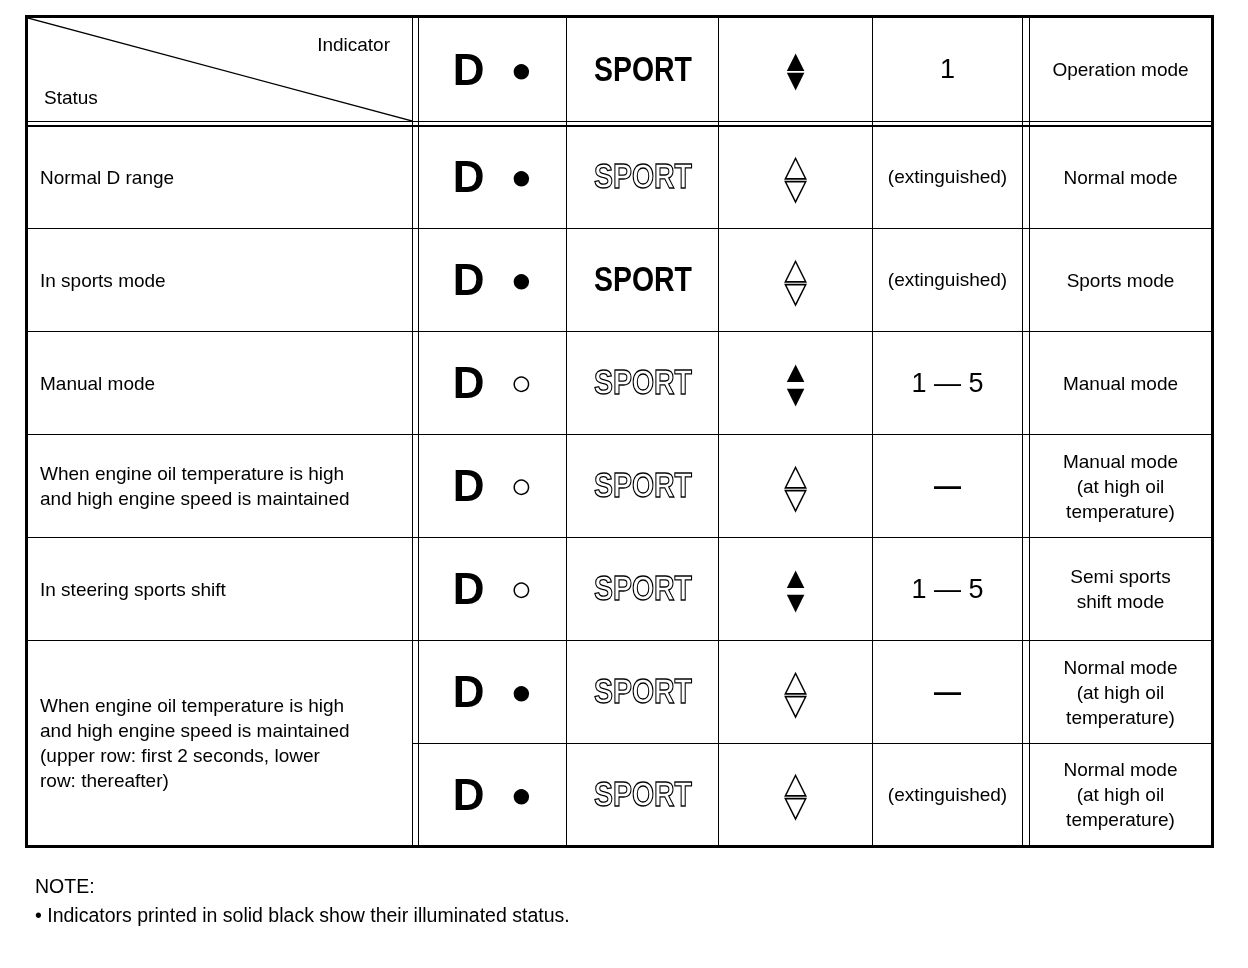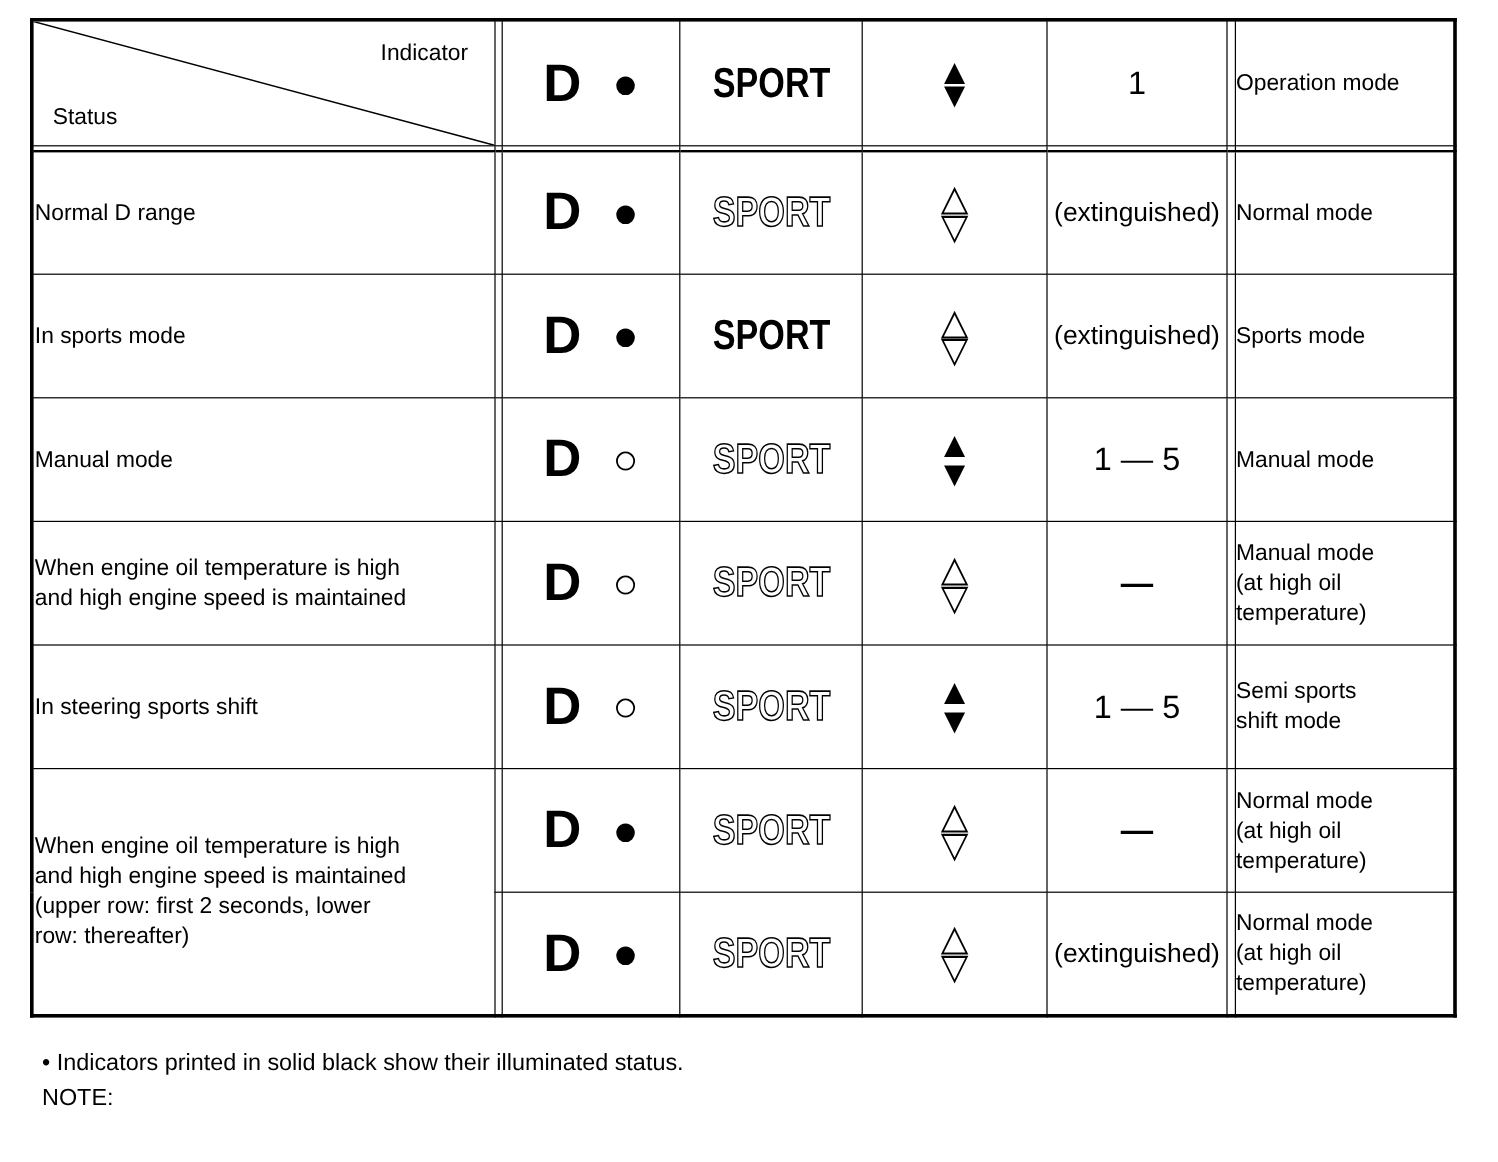--- a/index.html
+++ b/index.html
@@ -35,44 +35,44 @@
   tr.hgap-row td { border-top:1.5px solid #000; border-bottom:2.5px solid #000; }
 
   
   .corner-wrap { position:relative; width:100%; height:103px; }
   .corner-wrap svg.diag { position:absolute; left:0; top:0; width:100%; height:100%; display:block; }
   .corner-indicator { position:absolute; top:16px; right:22px; font-size:19px; }
   .corner-status    { position:absolute; bottom:12px; left:16px; font-size:19px;text-align:center; }
 
   .status-text {
     font-size:19px; line-height:25px;
-    padding-left:1px; padding-right:6px;
+    padding-left:12px; padding-right:6px;
     text-align:left; white-space:pre-line;
   }
 
   .d-group { display:flex; align-items:center; justify-content:center; gap:26px; }
   .d-letter { font-size:44px; font-weight:bold; line-height:1; }
   .dot { font-size:36px; line-height:1; }
 
   svg.sport { display:block; margin:0 auto; }
   svg.sport text { font-family:"Liberation Sans", sans-serif; font-size:35px; font-weight:bold; }
   svg.sport[data-style="solid"]   text { fill:#000; stroke:none; }
   svg.sport[data-style="outline"] text { fill:#fff; stroke:#000; stroke-width:1.3px; }
 
   .arrows { display:flex; flex-direction:column; align-items:center; gap:7px; }
   .arrows.tight { gap:2px; }
   .arrow { font-size:30px; line-height:17px; }
 
   .gear { display:block; width:100%; text-align:center; }
-  .gear.small { font-size:22px; }
+  .gear.small { font-size:19px; }
   .gear.large { font-size:27px; }
   .gear.dash  { font-size:27px; font-weight:bold; }
   .gear.hdr   { font-size:27px; }
 
-  .mode-text { font-size:19px; line-height:25px; text-align:left; white-space:pre-line; }
+  .mode-text { font-size:19px; line-height:25px; text-align:center; white-space:pre-line; }
 
   .note { position:absolute; left:35px; top:872px; font-size:19.5px; line-height:28.5px; }
 </style>
 </head>
 <body>
 
 <div class="page">
 
 <table class="ind-table">
   <colgroup>
@@ -356,17 +356,17 @@
     <td>
             <div class="mode-text">Normal mode
 (at high oil
 temperature)</div>
           </td>
   </tr>
 </tbody>
     </table>
 
 <div class="note">
+  <div>NOTE:</div>
   <div>• Indicators printed in solid black show their illuminated status.</div>
-  <div>NOTE:</div>
 </div>
 
 </div>
 
 </body></html>

